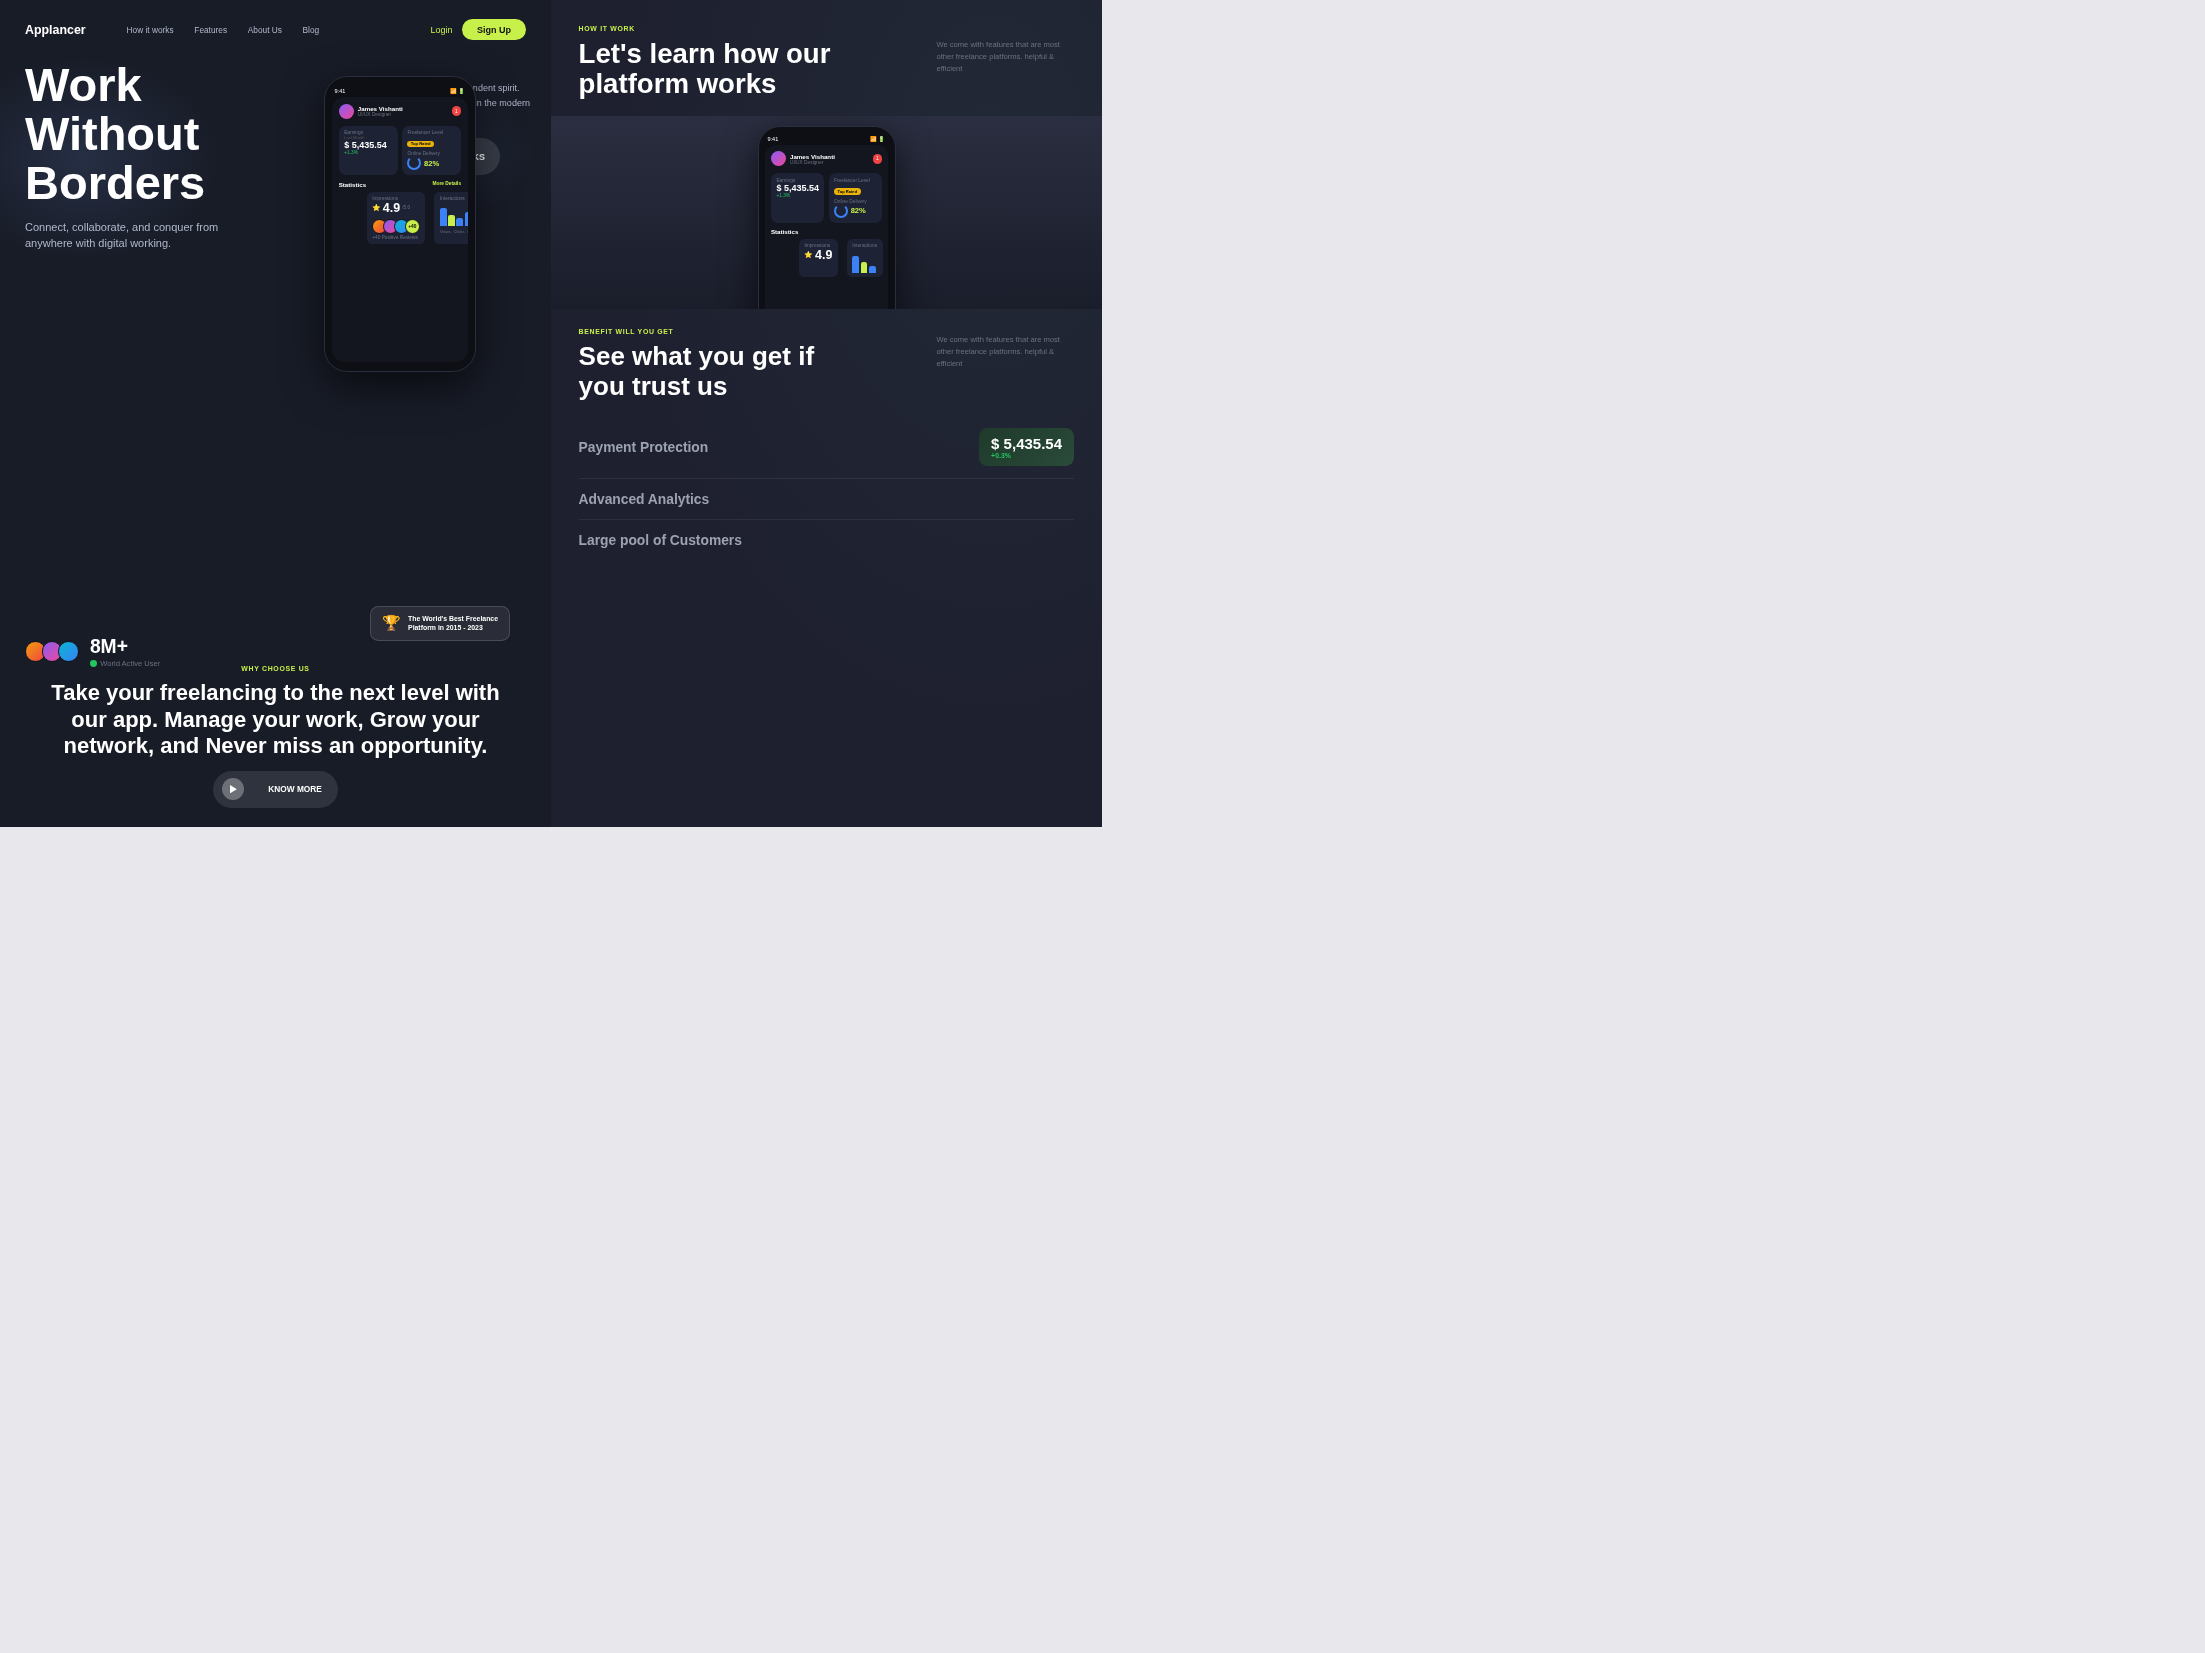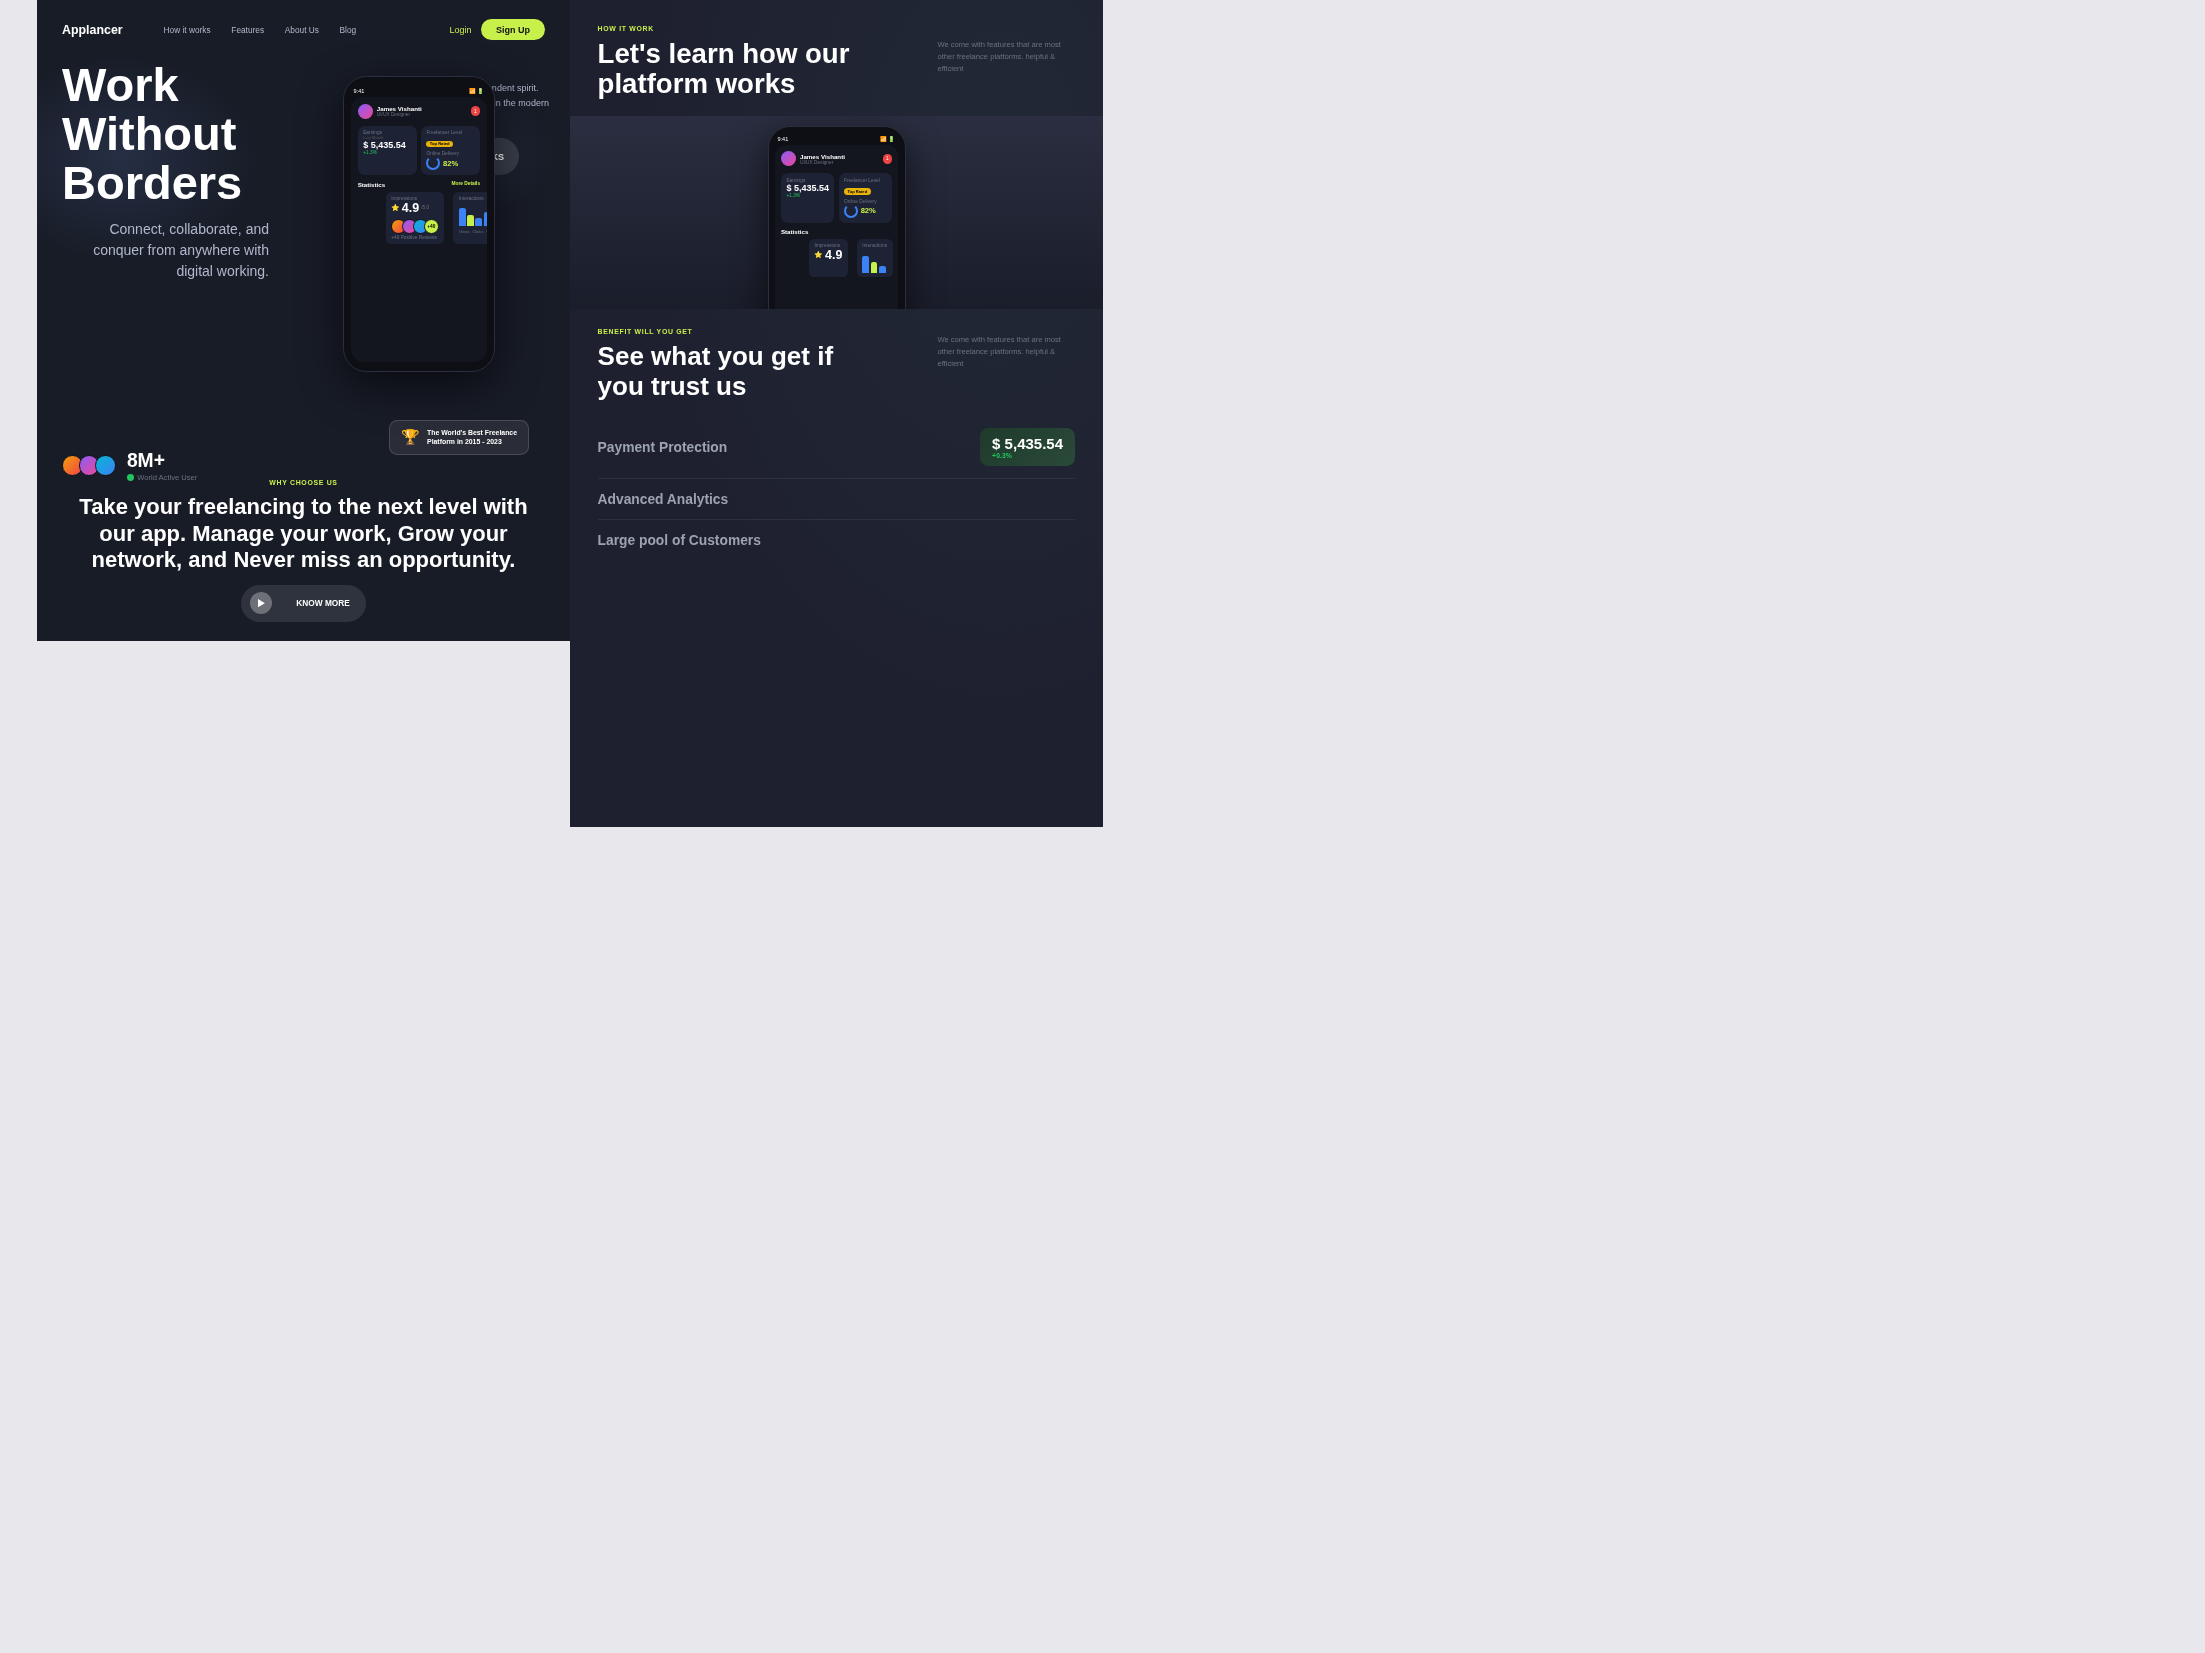--- a/index.html
+++ b/index.html
@@ -8,26 +8,25 @@
       height: 827px;
       background: #e8e8ec;
       font-family: 'Segoe UI', Arial, sans-serif;
       display: flex;
       overflow: hidden;
     }
 
     
     .left-panel {
       width: 551px;
-      height: 641px;
+      height: 827px;
       background: #181c27;
       border-radius: 0 0 0 0;
       position: relative;
       overflow: hidden;
-      margin-left: 37px;
     }
 
     
     .navbar {
       display: flex;
       align-items: center;
       padding: 19.3px 25px 0 25px;
       position: relative;
       z-index: 10;
     }
@@ -115,25 +114,24 @@
       border-radius: 50%;
       background: rgba(255,255,255,0.3);
       display: flex;
       align-items: center;
       justify-Content: center;
     }
 
     
     .hero-sub {
       color: #b0b8cc;
-      font-size: 14px;
+      font-size: 11px;
       margin-top: 9.6px;
       max-width: 207px;
       line-height: 1.5;
-      text-align: right;
     }
 
     
     .phone-mockup-container {
       position: absolute;
       top: 76px;
       right: -20.7px;
       width: 234px;
       height: 358px;
       z-index: 6;

